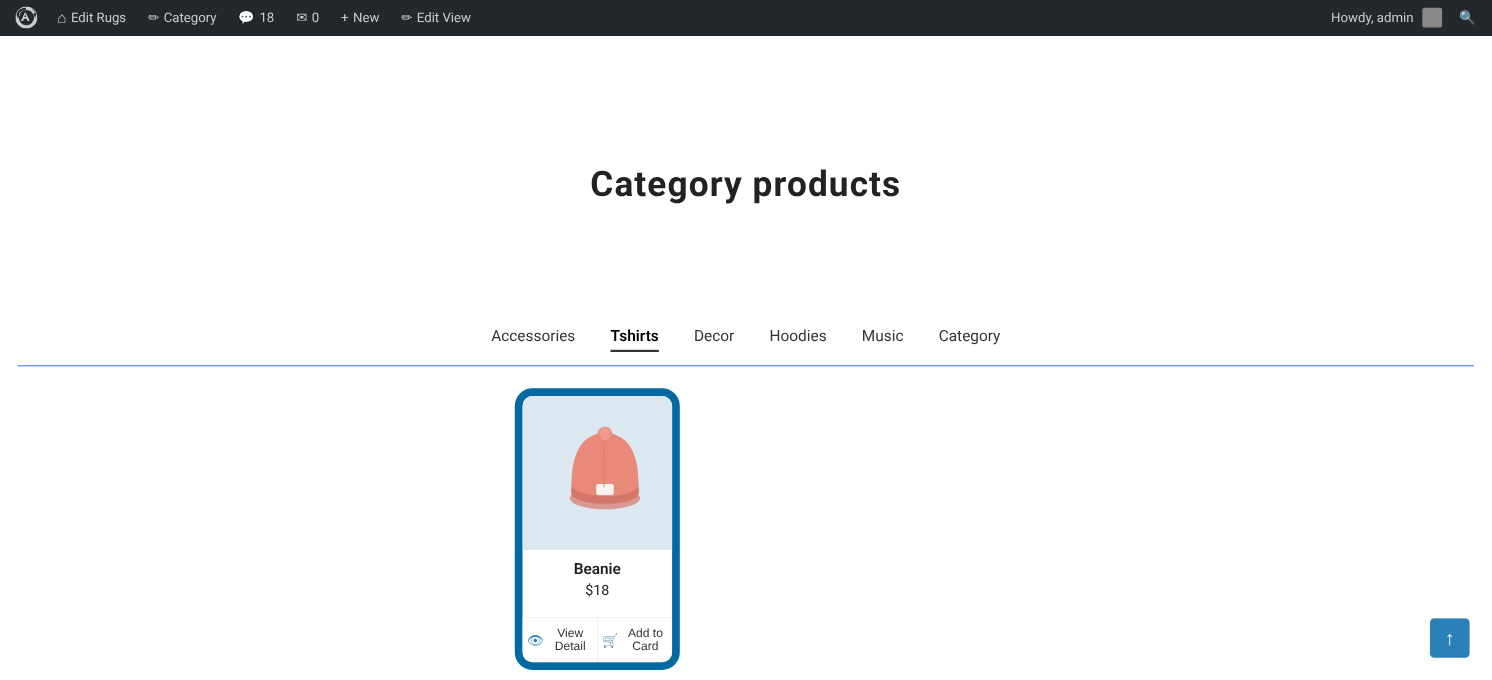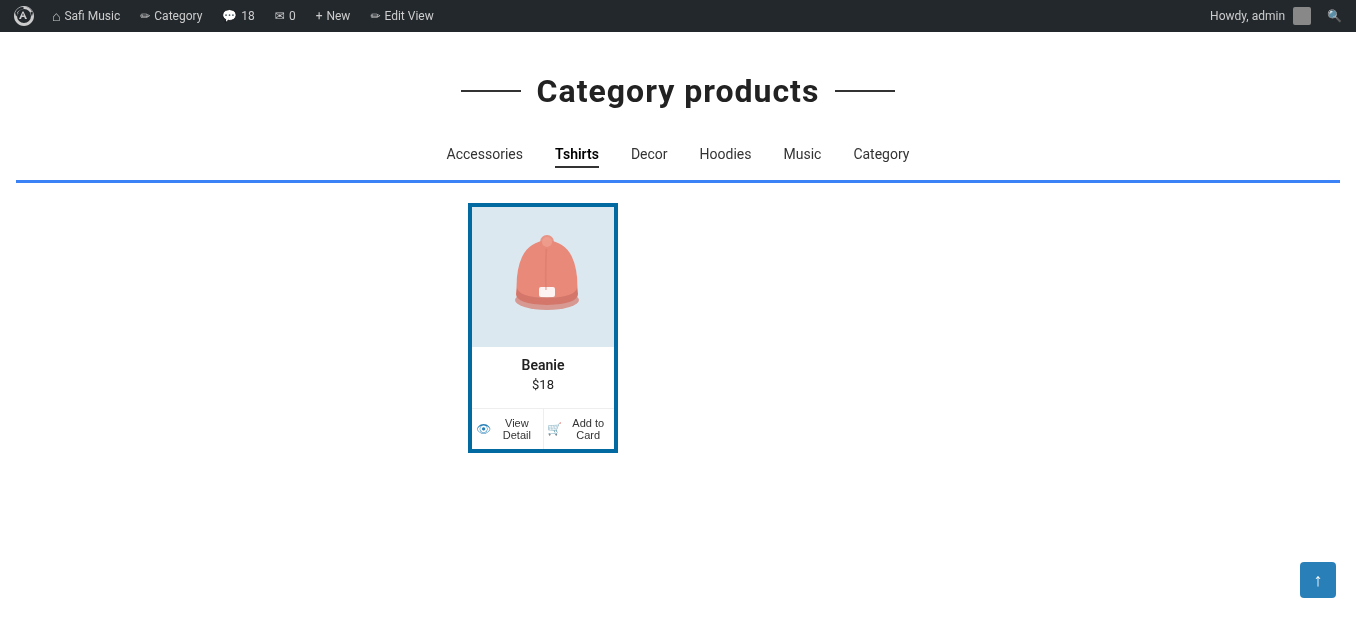--- a/index.html
+++ b/index.html
@@ -64,41 +64,42 @@
     }
 
     
     .page-title-section {
       text-align: right;
       padding: 40px 0 20px;
       display: flex;
       align-items: center;
       justify-content: center;
       gap: 16px;
+      flex-direction: column;
     }
     .title-line {
       flex: 0 0 60px;
       height: 2px;
       background: #333;
       display: inline-block;
     }
     .page-title {
       font-size: 32px;
       font-weight: 700;
       color: #222;
       letter-spacing: 1px;
     }
 
     
     .category-tabs {
       display: flex;
       justify-content: center;
       gap: 32px;
       padding: 12px 0;
-      border-bottom: 3px solid #3b82f6;
+      border-bottom: 1px solid #3b82f6;
       margin-bottom: 20px;
     }
     .category-tab {
       font-size: 14px;
       color: #333;
       cursor: pointer;
       padding: 4px 0;
       text-decoration: none;
     }
     .category-tab.active {
@@ -117,22 +118,22 @@
       display: flex;
       flex-wrap: wrap;
       gap: 20px;
       justify-content: flex-start;
       padding-left: 320px;
     }
 
     
     .product-card {
       width: 150px;
-      border: 4px solid #0369a1;
-      border-radius: 0;
+      border: 7px solid #0369a1;
+      border-radius: 16px;
       overflow: hidden;
       background: #fff;
     }
     .product-image {
       width: 150px;
       height: 140px;
       background: #dce8f0;
       display: flex;
       align-items: center;
       justify-content: center;
@@ -200,21 +201,21 @@
 <div id="wpadminbar">
   <div class="adminbar-left">
     <div class="wp-logo">
       <svg viewBox="0 0 20 20" xmlns="http://www.w3.org/2000/svg">
         <path d="M10 0C4.477 0 0 4.477 0 10s4.477 10 10 10 10-4.477 10-10S15.523 0 10 0zm-.5 1.07v1.86a8.44 8.44 0 00-6.57 3.93l1.6.46L2.1 10.5l-1.03-3.86A8.93 8.93 0 019.5 1.07zm1 0a8.93 8.93 0 018.43 5.57L17.9 10.5l-1.43-4.15 1.6-.46A8.44 8.44 0 0010.5 1.07zM10 3a7 7 0 110 14A7 7 0 0110 3zm-1.5 2.5L5 13h2l.75-2h2.5l.75 2h2L9.5 5.5h-1zm.5 1.5l.9 2.5H8.1L9 7z"></path>
       </svg>
     </div>
 
     <div class="adminbar-item">
       <span style="font-size:14px;">⌂</span>
-      <span>Safi Music</span>
+      <span>Edit Rugs</span>
     </div>
 
     <div class="adminbar-item">
       <span>✏</span>
       <span>Category</span>
     </div>
 
     <div class="adminbar-item">
       <span>💬</span>
       <span>18</span>

